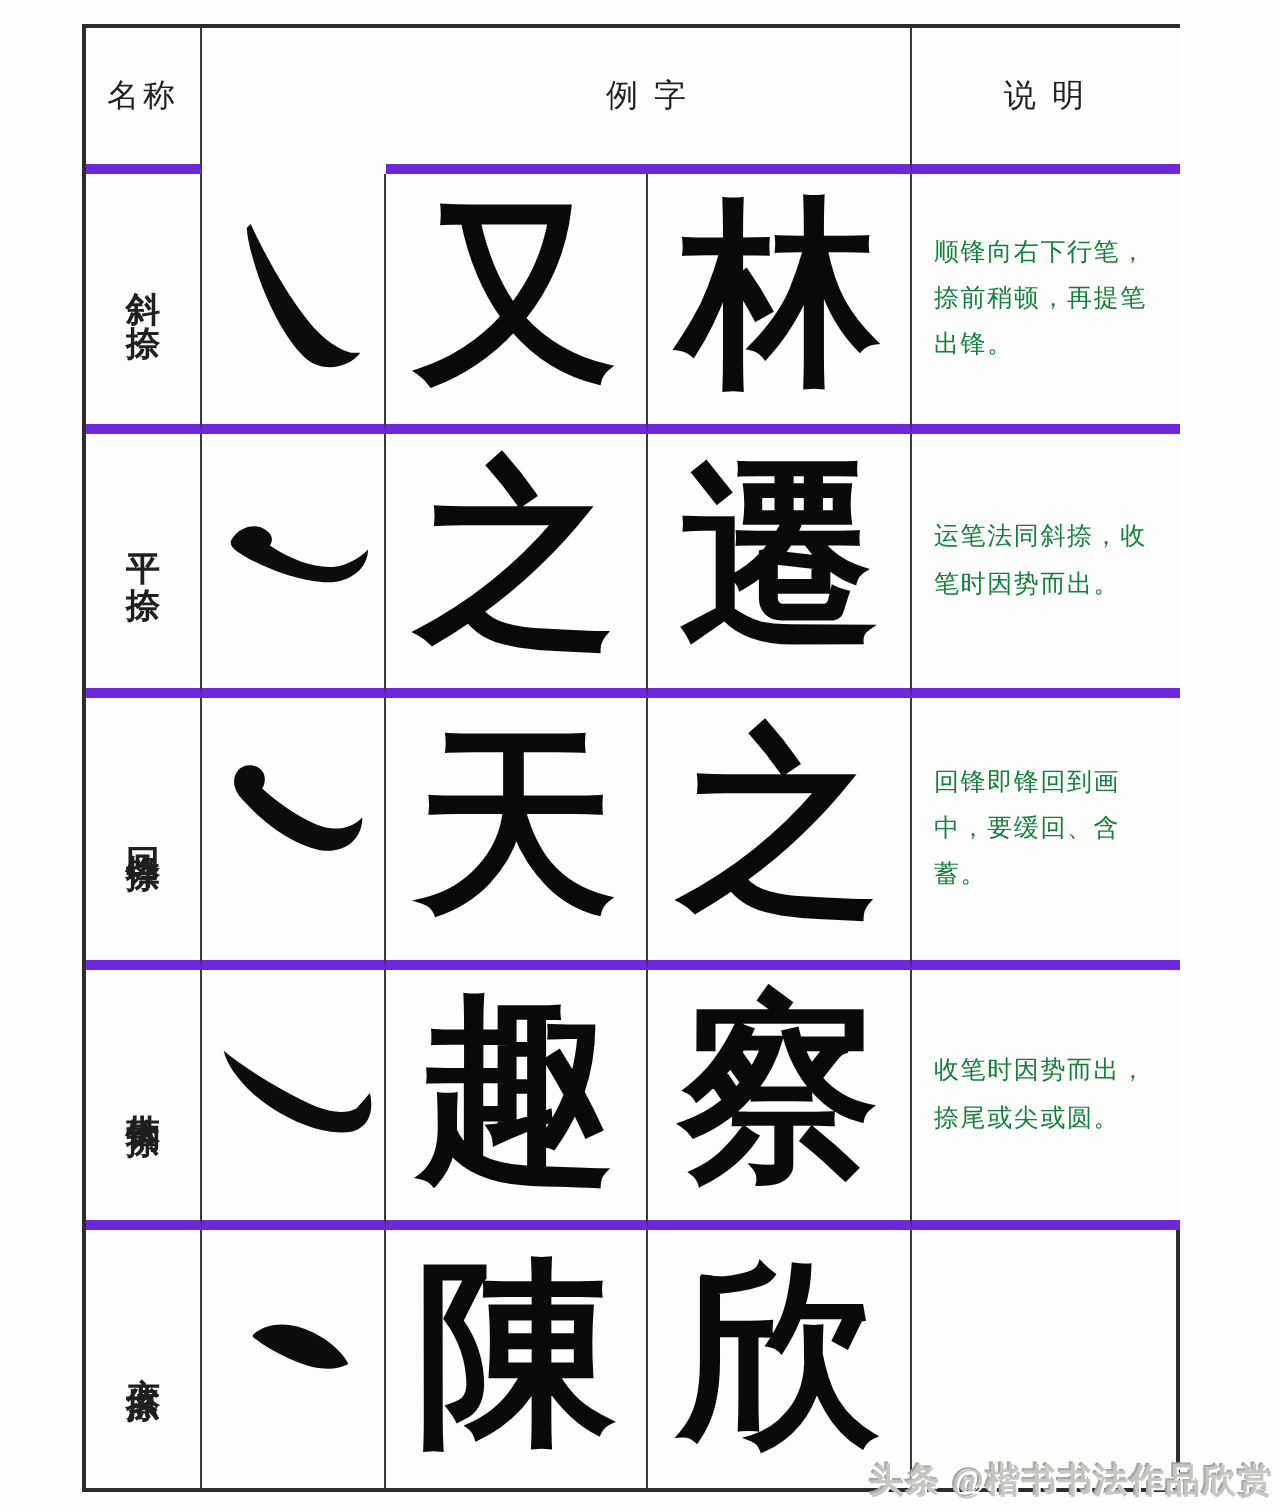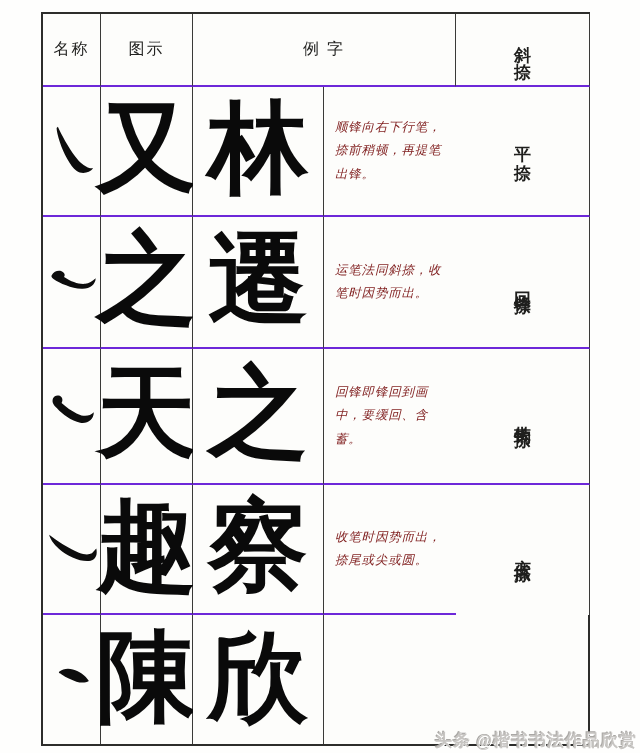--- a/index.html
+++ b/index.html
@@ -20,21 +20,21 @@
     position: absolute; left: 41px; top: 12px;
     width: 549px;
     display: grid;
     grid-template-columns: 58px 92px 131px 132px 134px;
     grid-template-rows: 73px 130px 132px 136px 130px 129px;
     border: 2px solid #2d2d2b;
     background: #fdfdfb;
   }
   .cell {
     border-right: 1px solid #3a3a38;
-    border-bottom: 2px solid #6d28d9;
+    border-bottom: 5px solid #6d28d9;
     display: flex; align-items: center; justify-content: center;
     position: relative;
     background: #fdfdfb;
   }
   .cell.last-col { border-right: none; }
   .cell.last-row { border-bottom: none; }
   
   .head-cell {
     font-size: 16px;
     letter-spacing: 2px;
@@ -66,22 +66,21 @@
   
   .note-cell {
     align-items: center;
     justify-content: flex-start;
     padding: 8px 9px 8px 11px;
   }
   .note-text {
     font-size: 12.5px;
     line-height: 1.85;
     letter-spacing: 0.8px;
-    color: #7f1d1d;
-    font-style: italic;
+    color: #15803d;
   }
   
   .watermark {
     position: absolute;
     right: 3px; bottom: 1px;
     font-size: 17px;
     font-weight: 700;
     letter-spacing: 1px;
     color: #c7c5c2;
     text-shadow: 1px 1px 0 #ffffff, -1px -1px 0 #a9a7a4;
@@ -91,26 +90,26 @@
 </head>
 <body>
 
 <div class="sheet">
 
   <div class="cal-table">
 
     <div class="cell head-cell">
       <span>名称</span>
     </div>
-    <div class="cell head-cell">
-      <span>图示</span>
-    </div>
     <div class="cell head-cell head-examples">
       <span>例  字</span>
     </div>
+    <div class="cell head-cell last-col">
+      <span>说  明</span>
+    </div>
 
     <div class="cell">
       <span class="name-text gap-wide">斜捺</span>
     </div>
     <div class="cell">
       <svg class="stroke-svg" viewBox="0 0 92 130" aria-hidden="true">
         <path d="M24,26 C30,39 40,58 52,74 C58,82 66,90 76,93 L81,93 C75,101 62,103 54,97 C44,89 33,69 27,50 C24,41 22,32 22,28 Z"></path>
       </svg>
     </div>
     <div class="cell">

